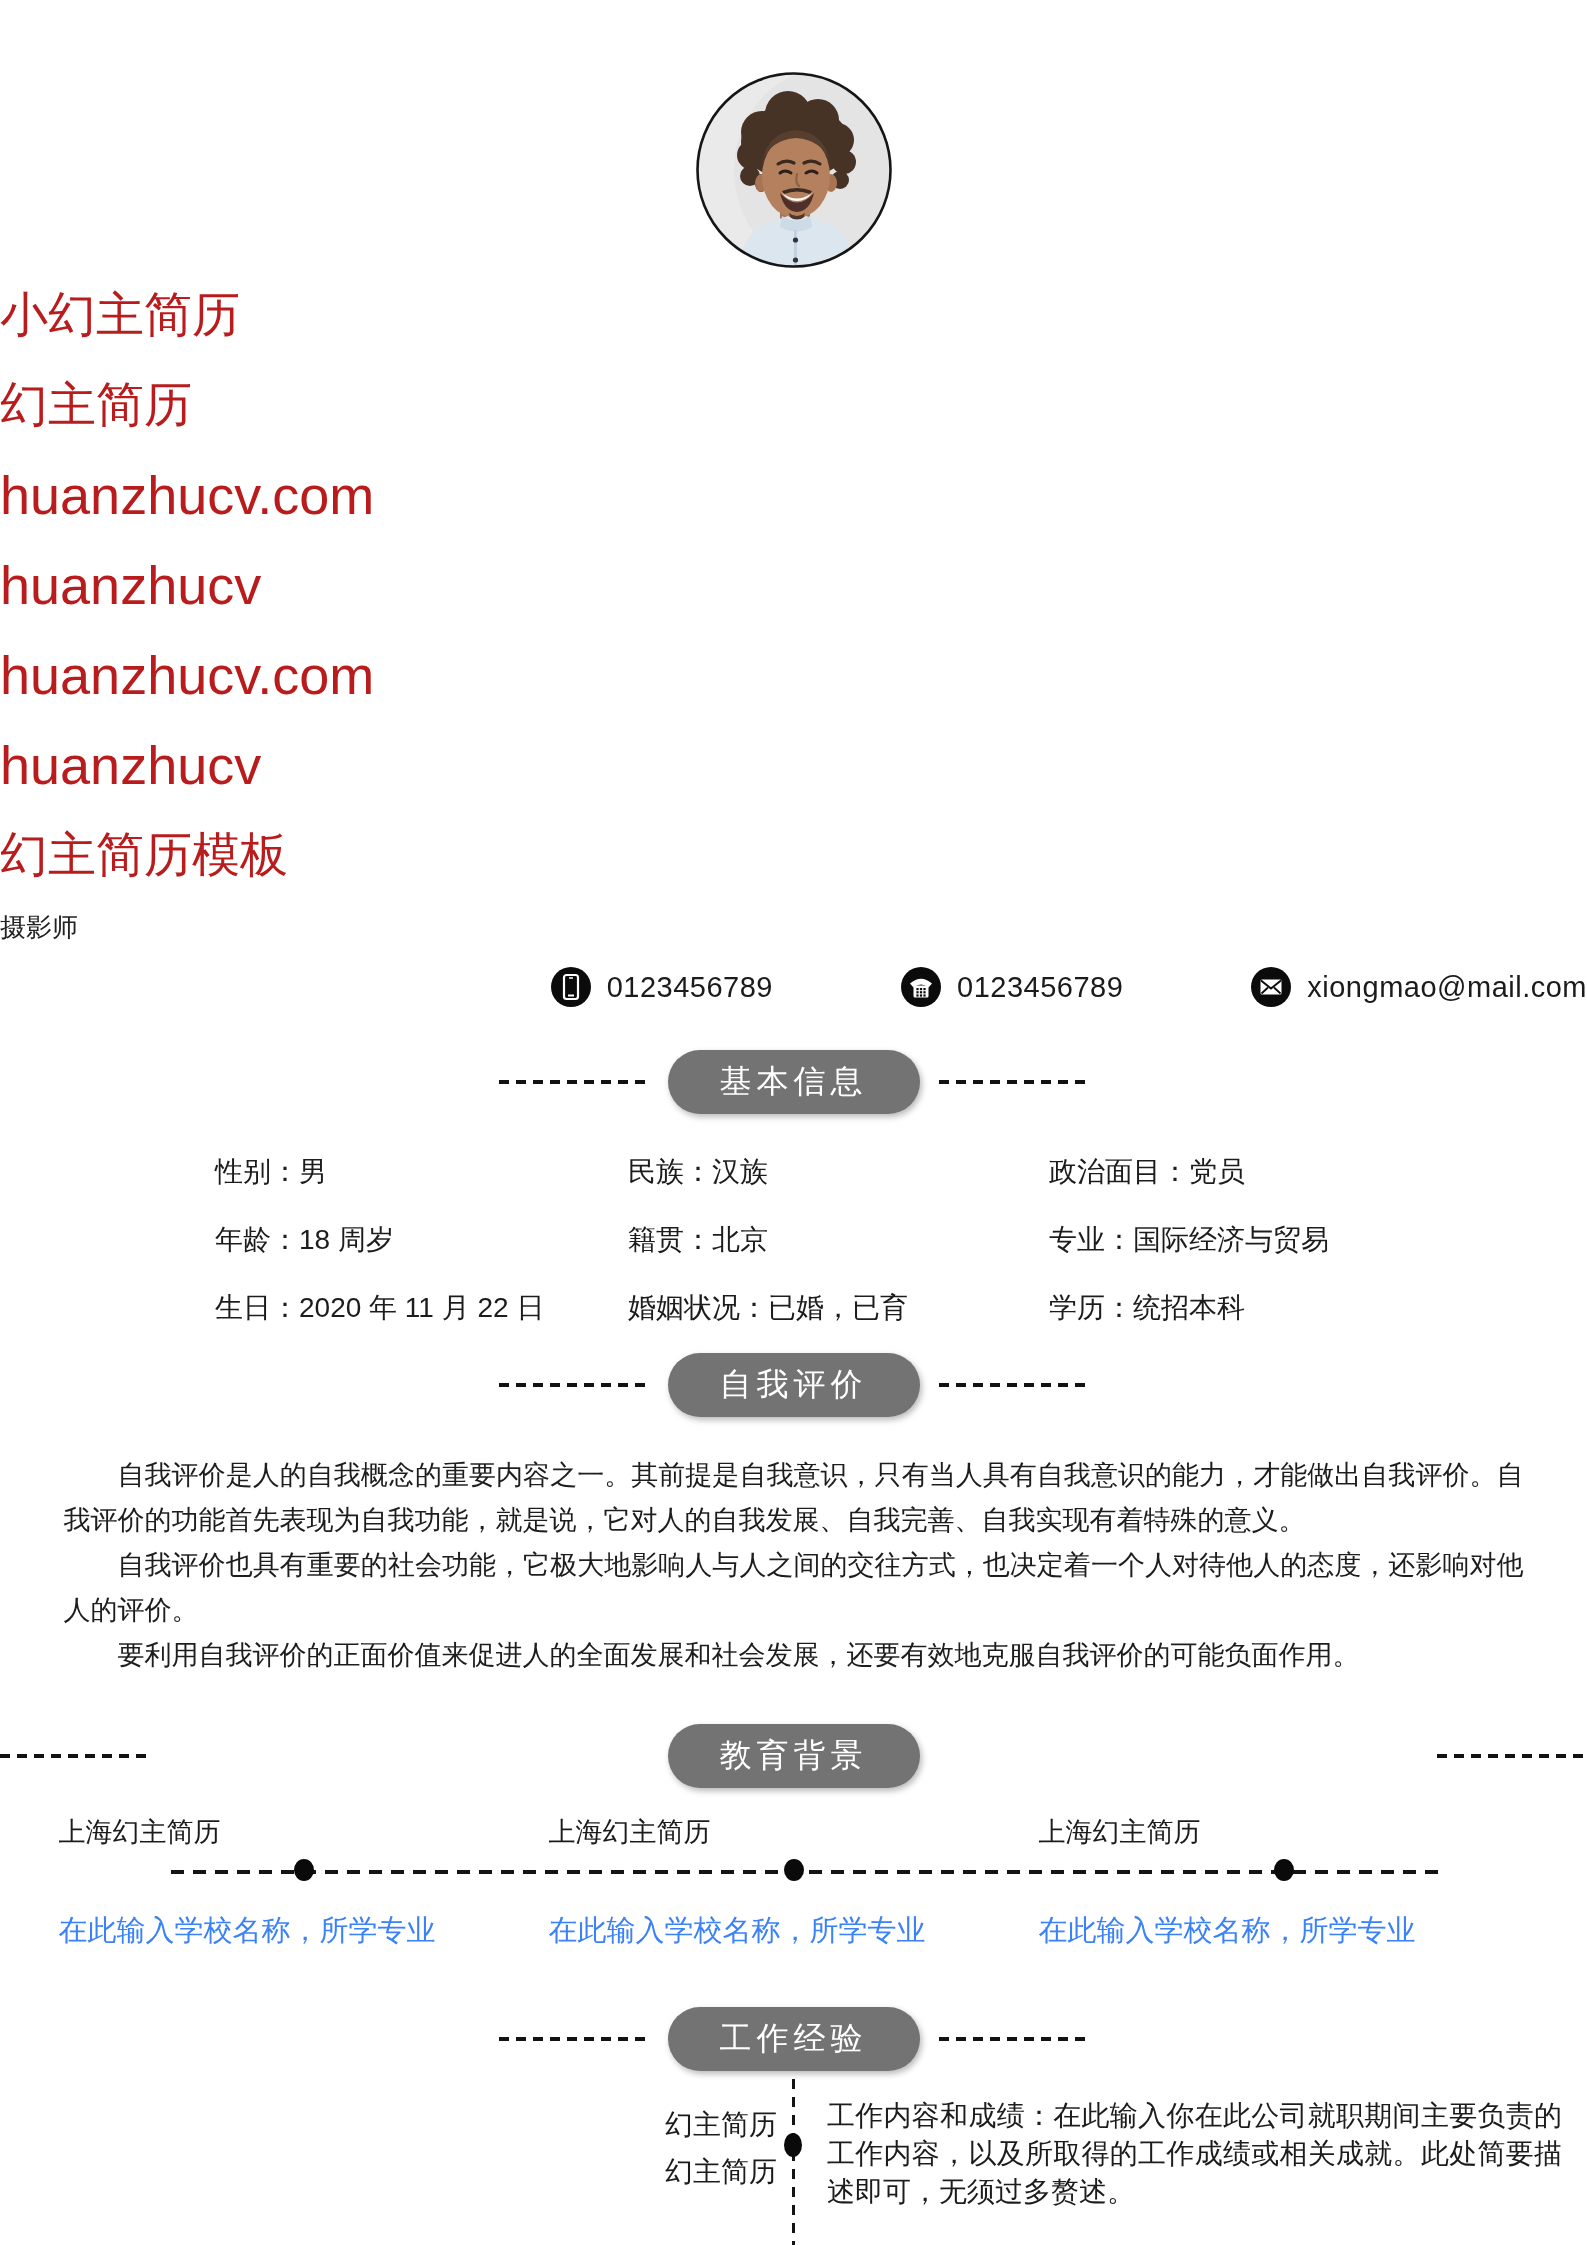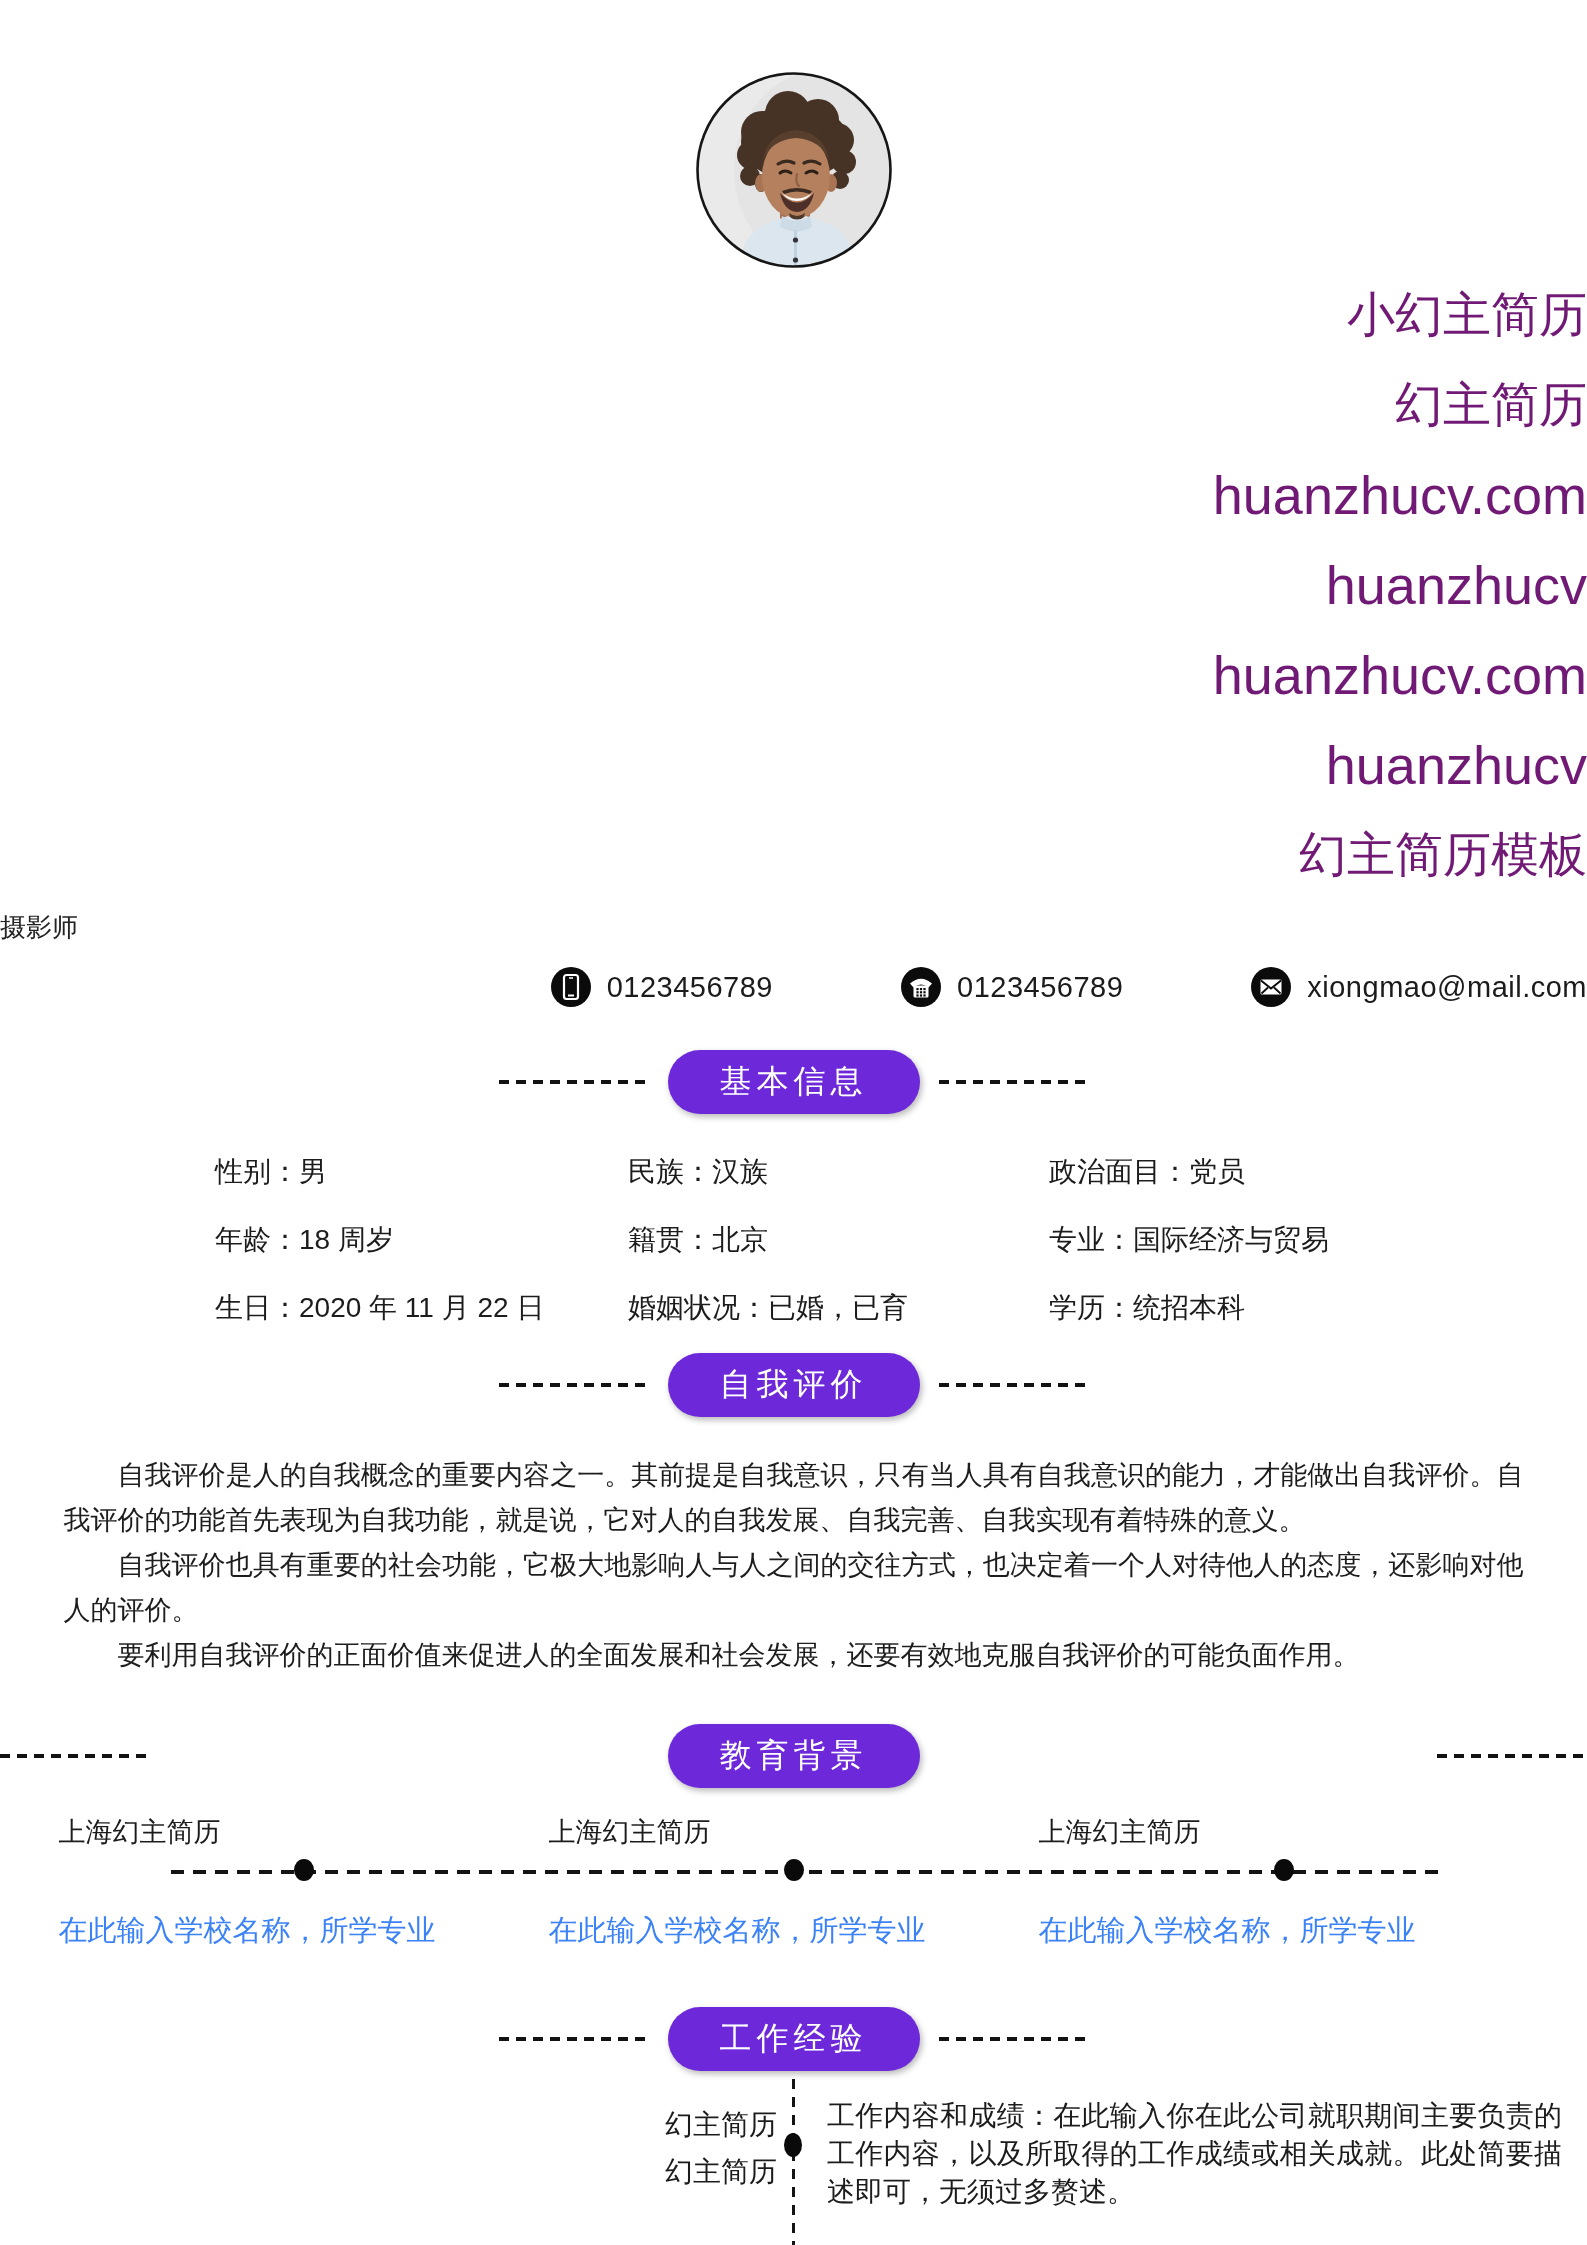--- a/index.html
+++ b/index.html
@@ -8,22 +8,22 @@
     background:#ffffff; overflow:hidden; color:#1a1a1a;
     font-family:"Liberation Sans", sans-serif;
   }
 
   
   .photo-wrap { width:200px; height:200px; margin:70px auto 0; }
   .photo-wrap svg { display:block; width:200px; height:200px; }
 
   .name-block { margin-top:0; }
   .name-line {
-    text-align:right; font-size:48px; line-height:90px; height:90px;
-    color:#701a75; white-space:nowrap;
+    text-align:left; font-size:48px; line-height:90px; height:90px;
+    color:#b91c1c; white-space:nowrap;
   }
   .name-line.latin { font-size:54px; }
   .subtitle {
     text-align:left; font-size:26px; line-height:54px; height:54px; color:#222;
   }
 
   
   .contact-row {
     margin-top:12px; display:flex; justify-content:flex-end; align-items:center;
     gap:128px; height:42px;
@@ -38,21 +38,21 @@
 
   
   .sec-header {
     display:flex; align-items:center; justify-content:center; gap:19px; height:64px;
   }
   .dash-h {
     width:150px; height:4px;
     background:repeating-linear-gradient(90deg,#121212 0 10px,transparent 10px 17px);
   }
   .pill {
-    width:252px; height:64px; border-radius:32px; background:#6d28d9;
+    width:252px; height:64px; border-radius:32px; background:#737373;
     color:#ffffff; font-size:32px; letter-spacing:5px;
     display:flex; align-items:center; justify-content:center;
     box-shadow:2px 3px 6px rgba(0,0,0,0.28);
   }
   .mt-basic { margin-top:42px; }
   .mt-eval  { margin-top:11px; }
   .mt-edu   { margin-top:46px;justify-content:space-between; }
   .mt-work  { margin-top:60px; }
 
   

